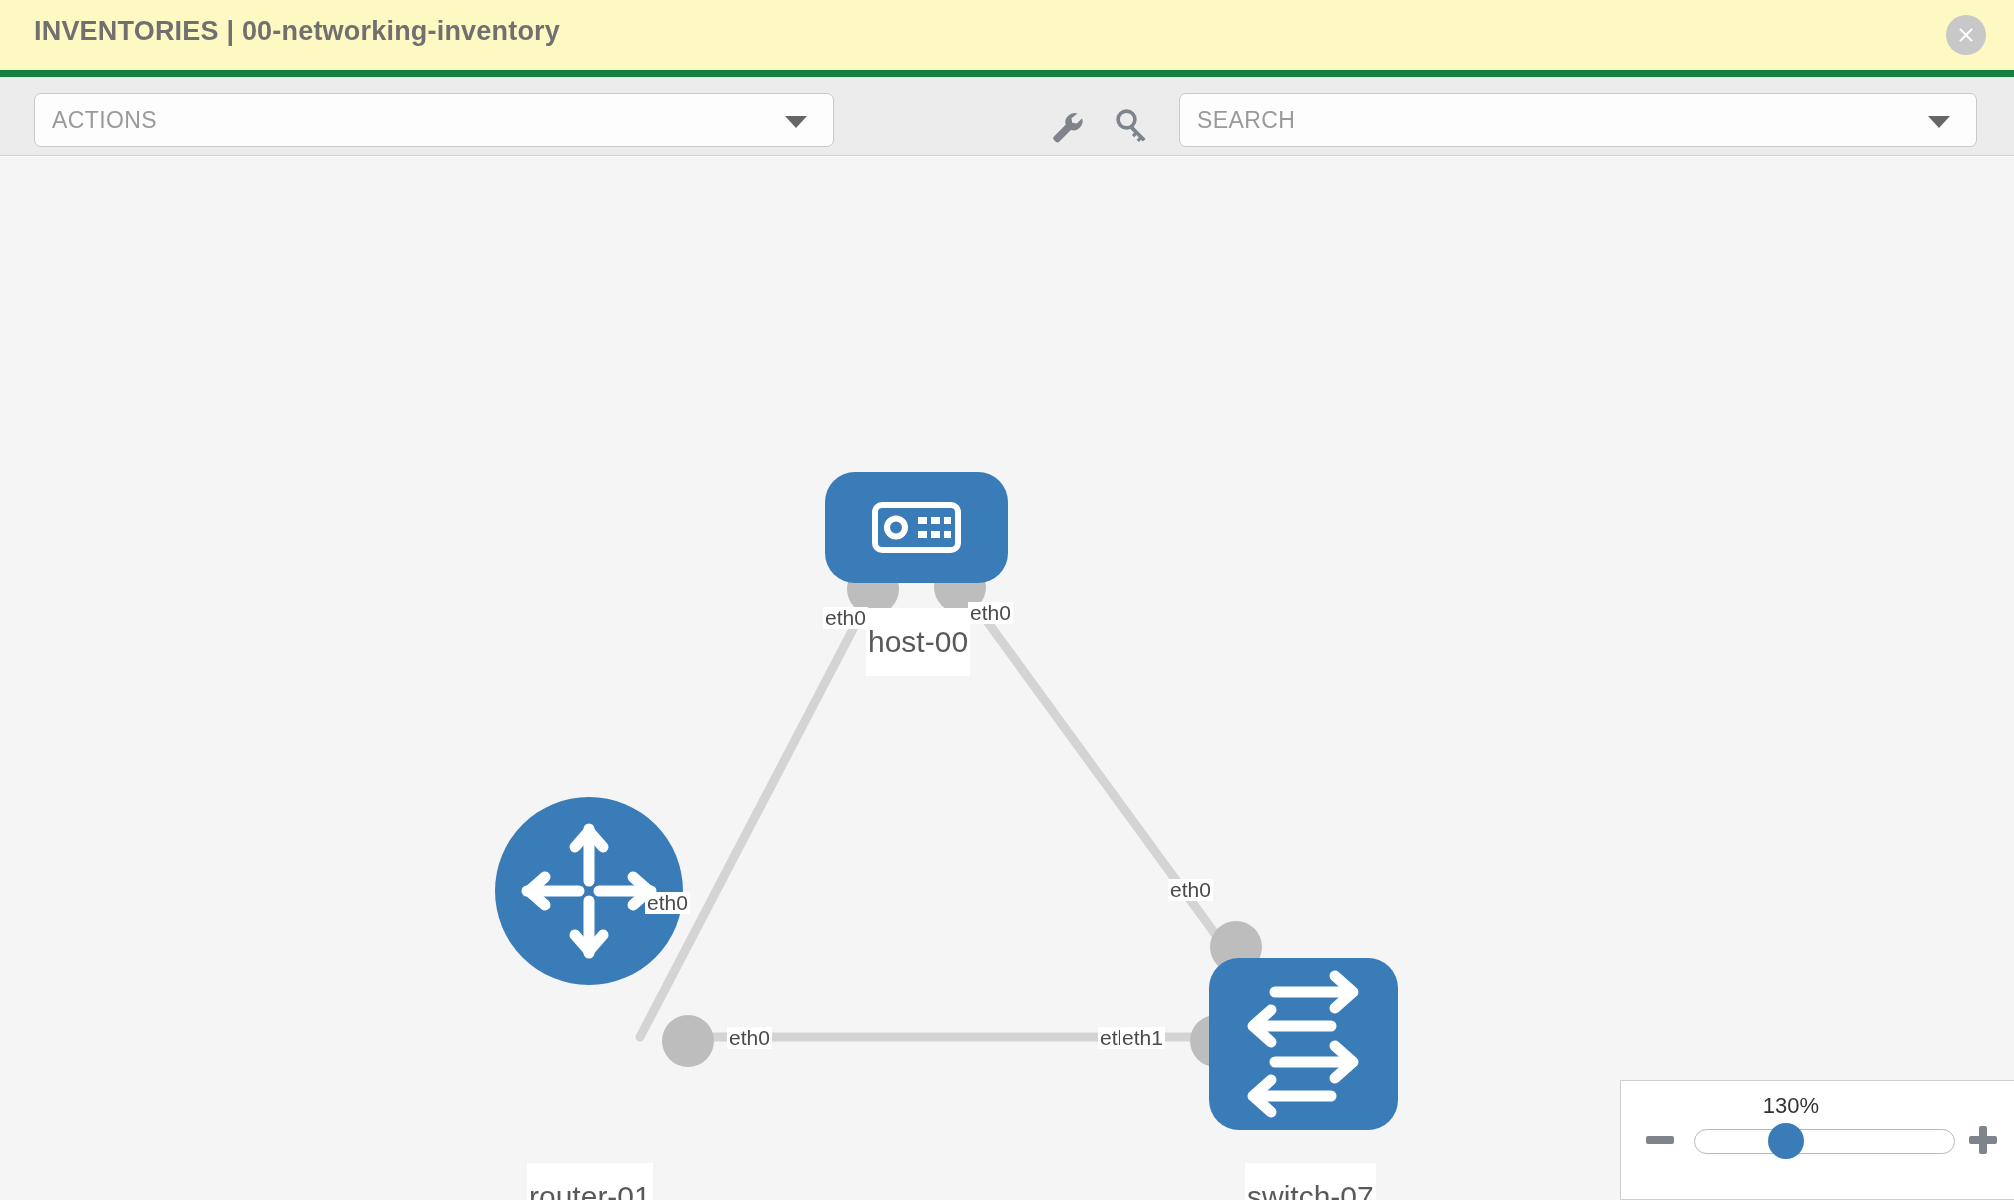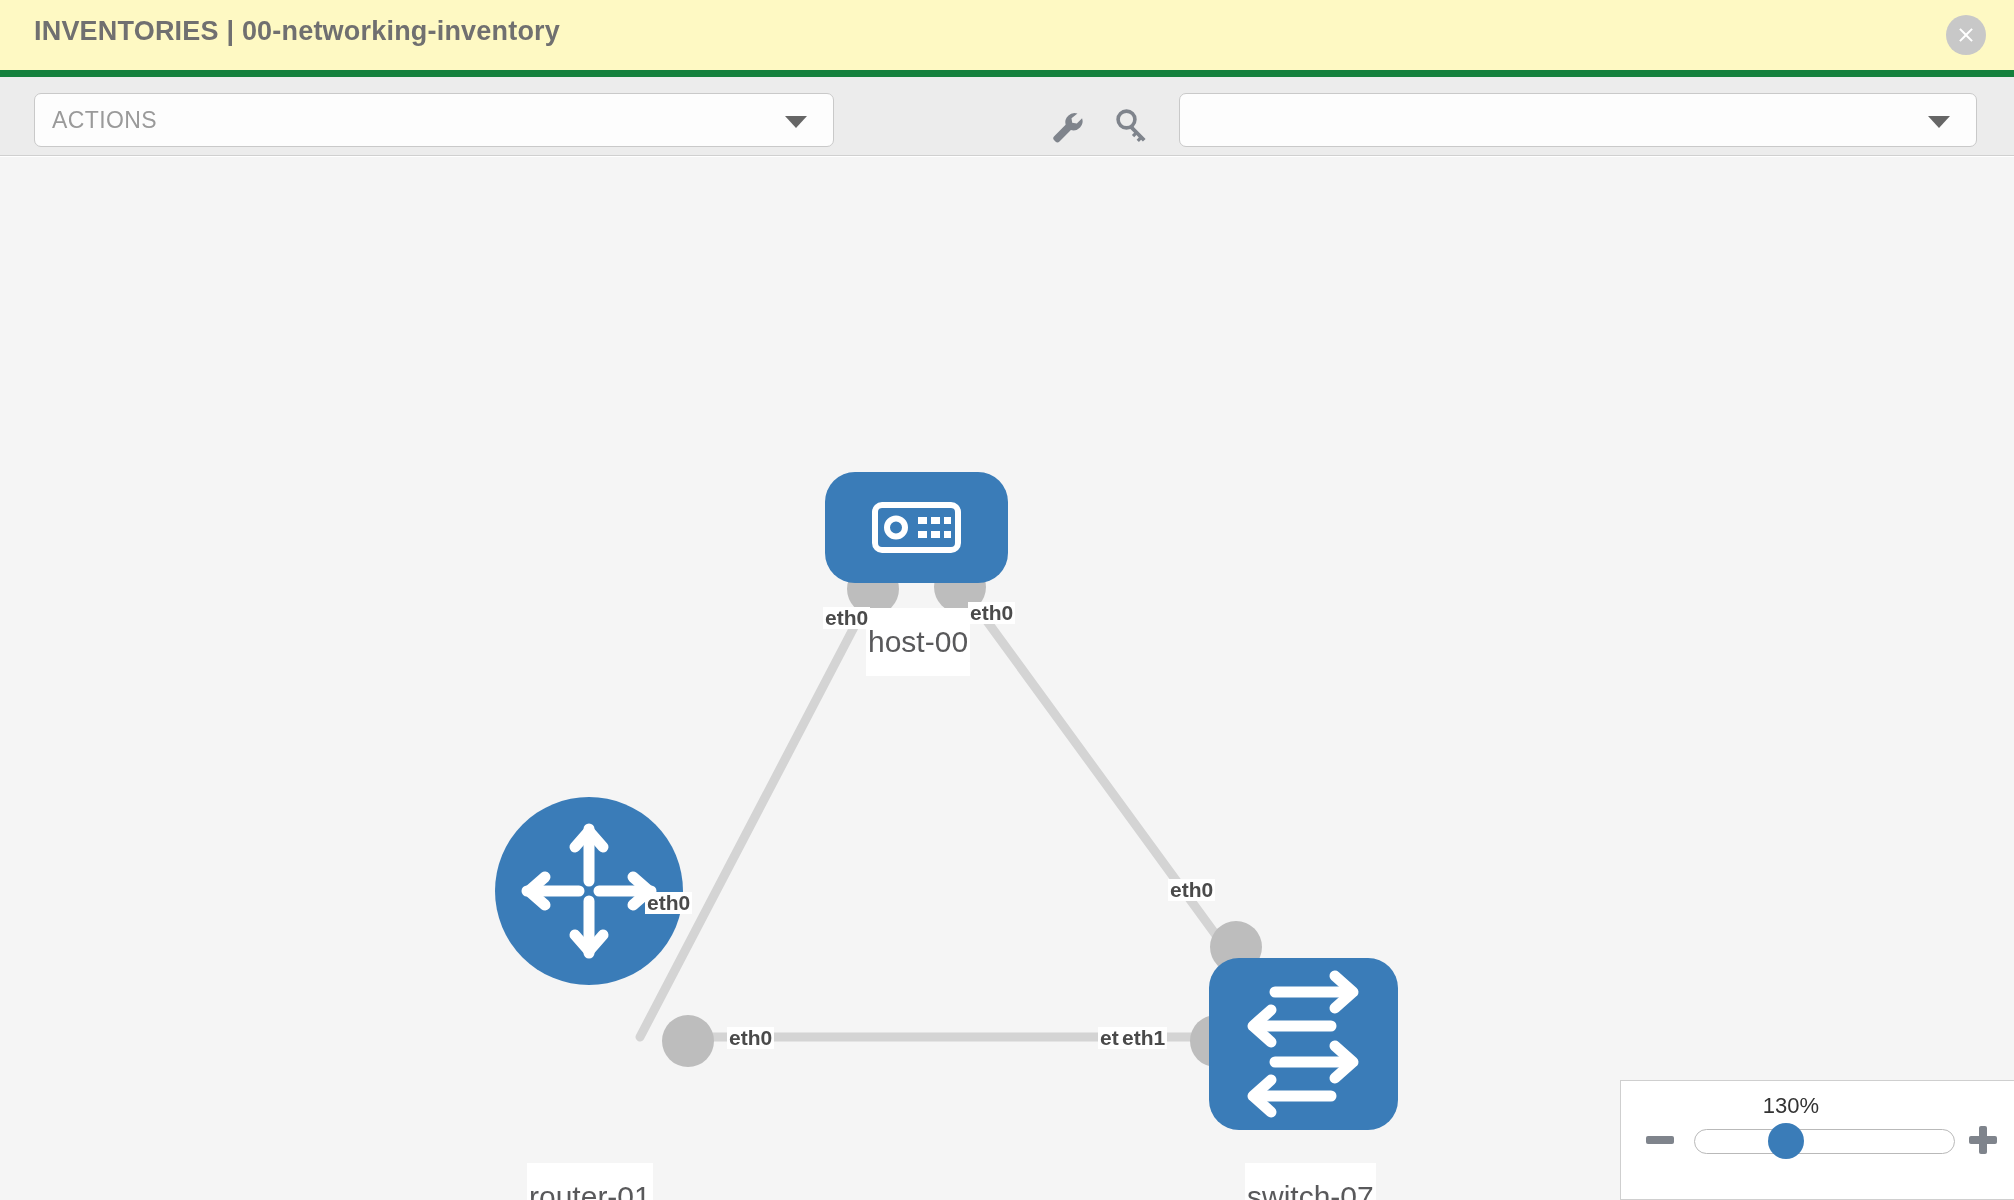--- a/index.html
+++ b/index.html
@@ -85,21 +85,21 @@
 
   
   .nlabel {
     position: absolute;
     background: #ffffff;
     color: #555555;
     white-space: nowrap;
     line-height: 1.05;
   }
   .nlabel.node-name { font-size: 30px; color: #59595b; padding: 18px 2px; margin-top: 36px; }
-  .nlabel.iface     { font-size: 21px; color: #4a4a4a; padding: 0 2px; font-weight: bold; }
+  .nlabel.iface     { font-size: 21px; color: #4a4a4a; padding: 0 2px; }
 
   
   .zoom-panel {
     position: absolute; left: 1620px; top: 1080px;
     width: 442px; height: 120px;
     background: #ffffff; border: 1px solid #cfcfcf;
   }
   .zoom-value {
     position: absolute; left: 0; top: 12px; width: 340px;
     text-align: center; font-size: 22px; color: #333333;
@@ -153,20 +153,21 @@
     <div class="tool-icon key">
       <svg width="40" height="40" viewBox="0 0 40 40" aria-hidden="true">
         <g fill="#7f848c">
           <circle cx="14.5" cy="14.5" r="8.4" fill="none" stroke="#7f848c" stroke-width="3.6"></circle>
           <path d="M19.8 20.1 L33.6 33.9 L30.9 36.6 L29.1 34.8 L26.9 37 L24.6 34.7 L26.8 32.5 L24.4 30.1 L22.2 32.3 L19.9 30 L22.1 27.8 L17.1 22.8 Z"></path>
         </g>
       </svg>
     </div>
 
     <div class="search-box">
+      <input class="search-input" type="text" placeholder="SEARCH" style="">
       <span class="caret"></span>
     </div>
   </div>
 
   <div class="canvas">
 
     <svg class="topo-svg" viewBox="0 0 2014 1043">
 
       <g stroke="#d4d4d4" stroke-width="9" stroke-linecap="round">
         <line x1="875" y1="430" x2="640" y2="880"></line>

